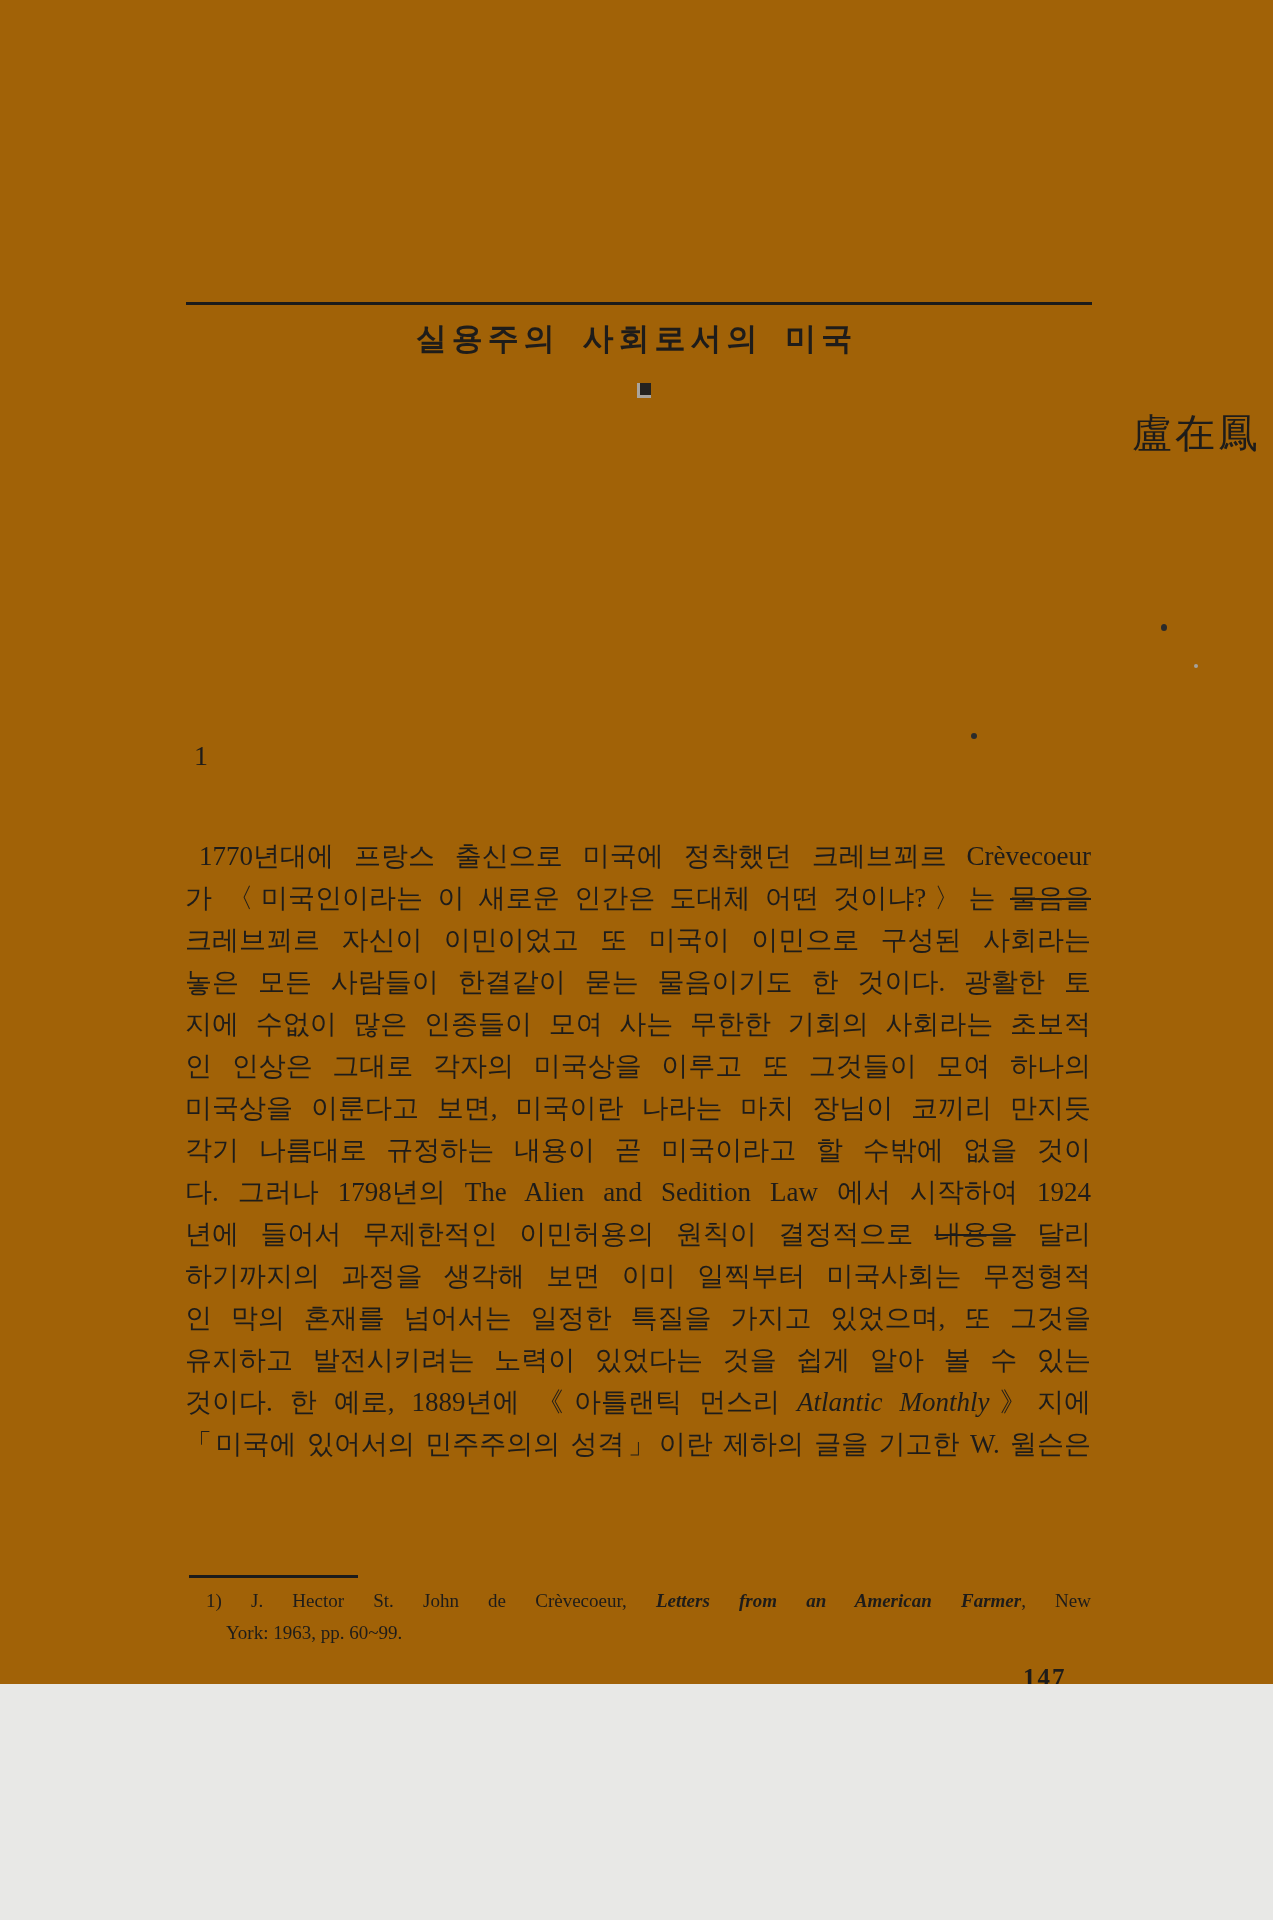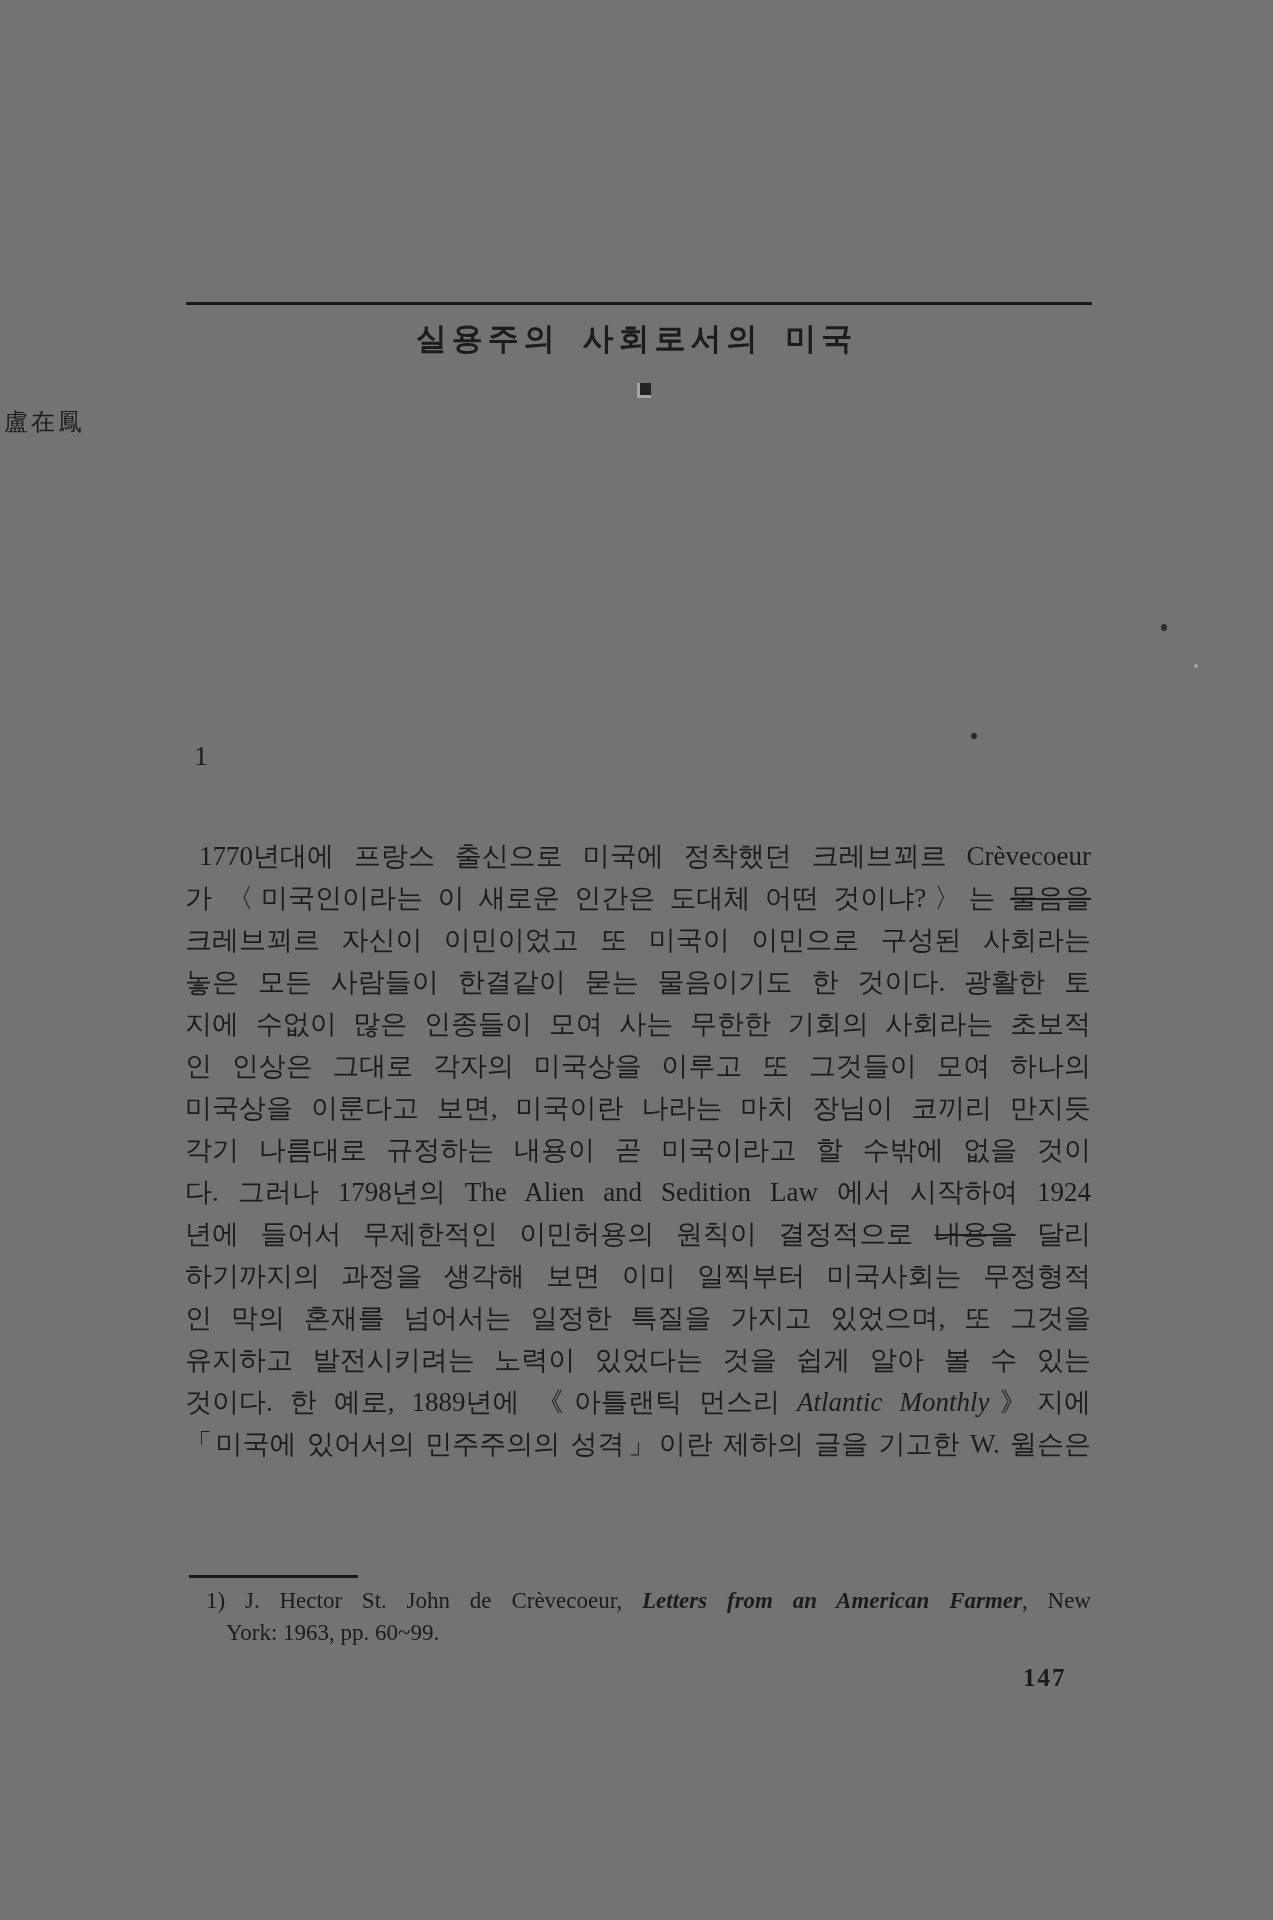--- a/index.html
+++ b/index.html
@@ -1,21 +1,21 @@
 <!DOCTYPE html>
 <html><head>
 <meta charset="utf-8">
 <style>
   html, body { margin: 0; padding: 0; background: #e8e8e6; }
   .page {
     position: relative;
     width: 1273px;
-    height: 1920px;
+    height: 1684px;
     margin: 0 auto;
-    background: #737373;
+    background: #a16207;
     color: #1e1c1a;
     font-family: "Liberation Serif", serif;
     overflow: hidden;
   }
   .top-rule {
     position: absolute;
     left: 186px; top: 302px;
     width: 906px; height: 3px;
     background: #1b1b1b;
   }
@@ -32,24 +32,24 @@
   }
   .ornament {
     position: absolute;
     left: 637px; top: 383px;
     width: 14px; height: 15px;
     background: #242220;
     box-shadow: inset 3px -3px 0 0 #a9a49e;
   }
   .author {
     position: absolute;
-    left: 4px; top: 406px;
+    left: 28px; top: 406px;
     width: 1233px;
-    text-align: left;
-    font-size: 24px;
+    text-align: right;
+    font-size: 40px;
     font-weight: normal;
     letter-spacing: 3px;
   }
   .section-number {
     position: absolute;
     left: 194px; top: 740px;
     font-size: 28px;
   }
   .body {
     position: absolute;
@@ -74,21 +74,21 @@
   .footnote-rule {
     position: absolute;
     left: 189px; top: 1575px;
     width: 169px; height: 3px;
     background: #1b1b1b;
   }
   .footnote {
     position: absolute;
     left: 206px; top: 1585px;
     width: 885px;
-    font-size: 23px;
+    font-size: 19px;
   }
   .footnote-line {
     line-height: 32px;
     text-align: justify;
     text-align-last: justify;
   }
   .footnote-line.indent {
     text-align-last: left;
     text-indent: 20px;
   }

